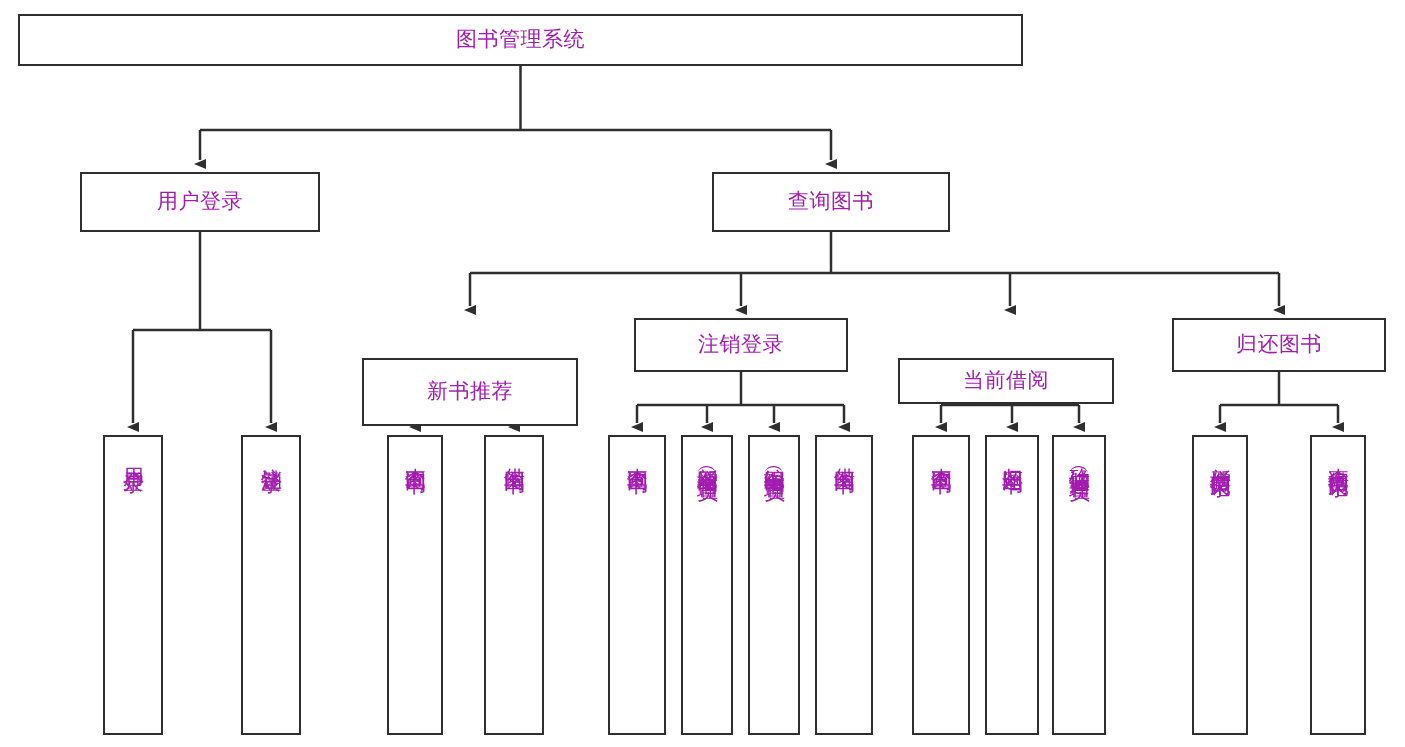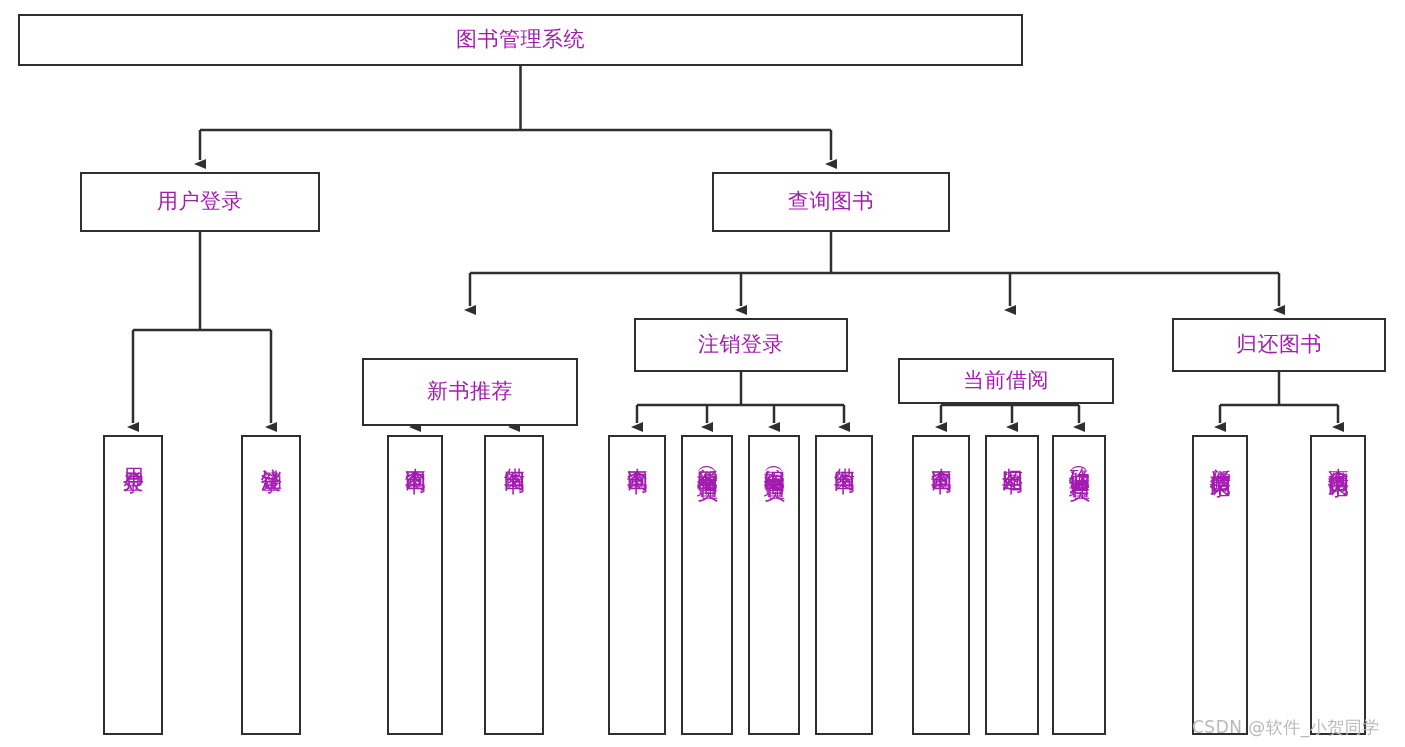--- a/index.html
+++ b/index.html
@@ -165,15 +165,14 @@
         <span class="label">确认归还（管理员）</span>
       </div>
       <div class="node vert" style="left: 1192px; top: 435px; width: 56px; height: 300px;">
         <span class="label">新增借阅记录</span>
       </div>
       <div class="node vert" style="left: 1310px; top: 435px; width: 56px; height: 300px;">
         <span class="label">查询借阅记录</span>
       </div>
     </div>
 
-  <div class="watermark" style="left: 1192px; top: 716px;">CSDN @软件_小贺同学</div>
 
 </div>
 
 </body></html>

